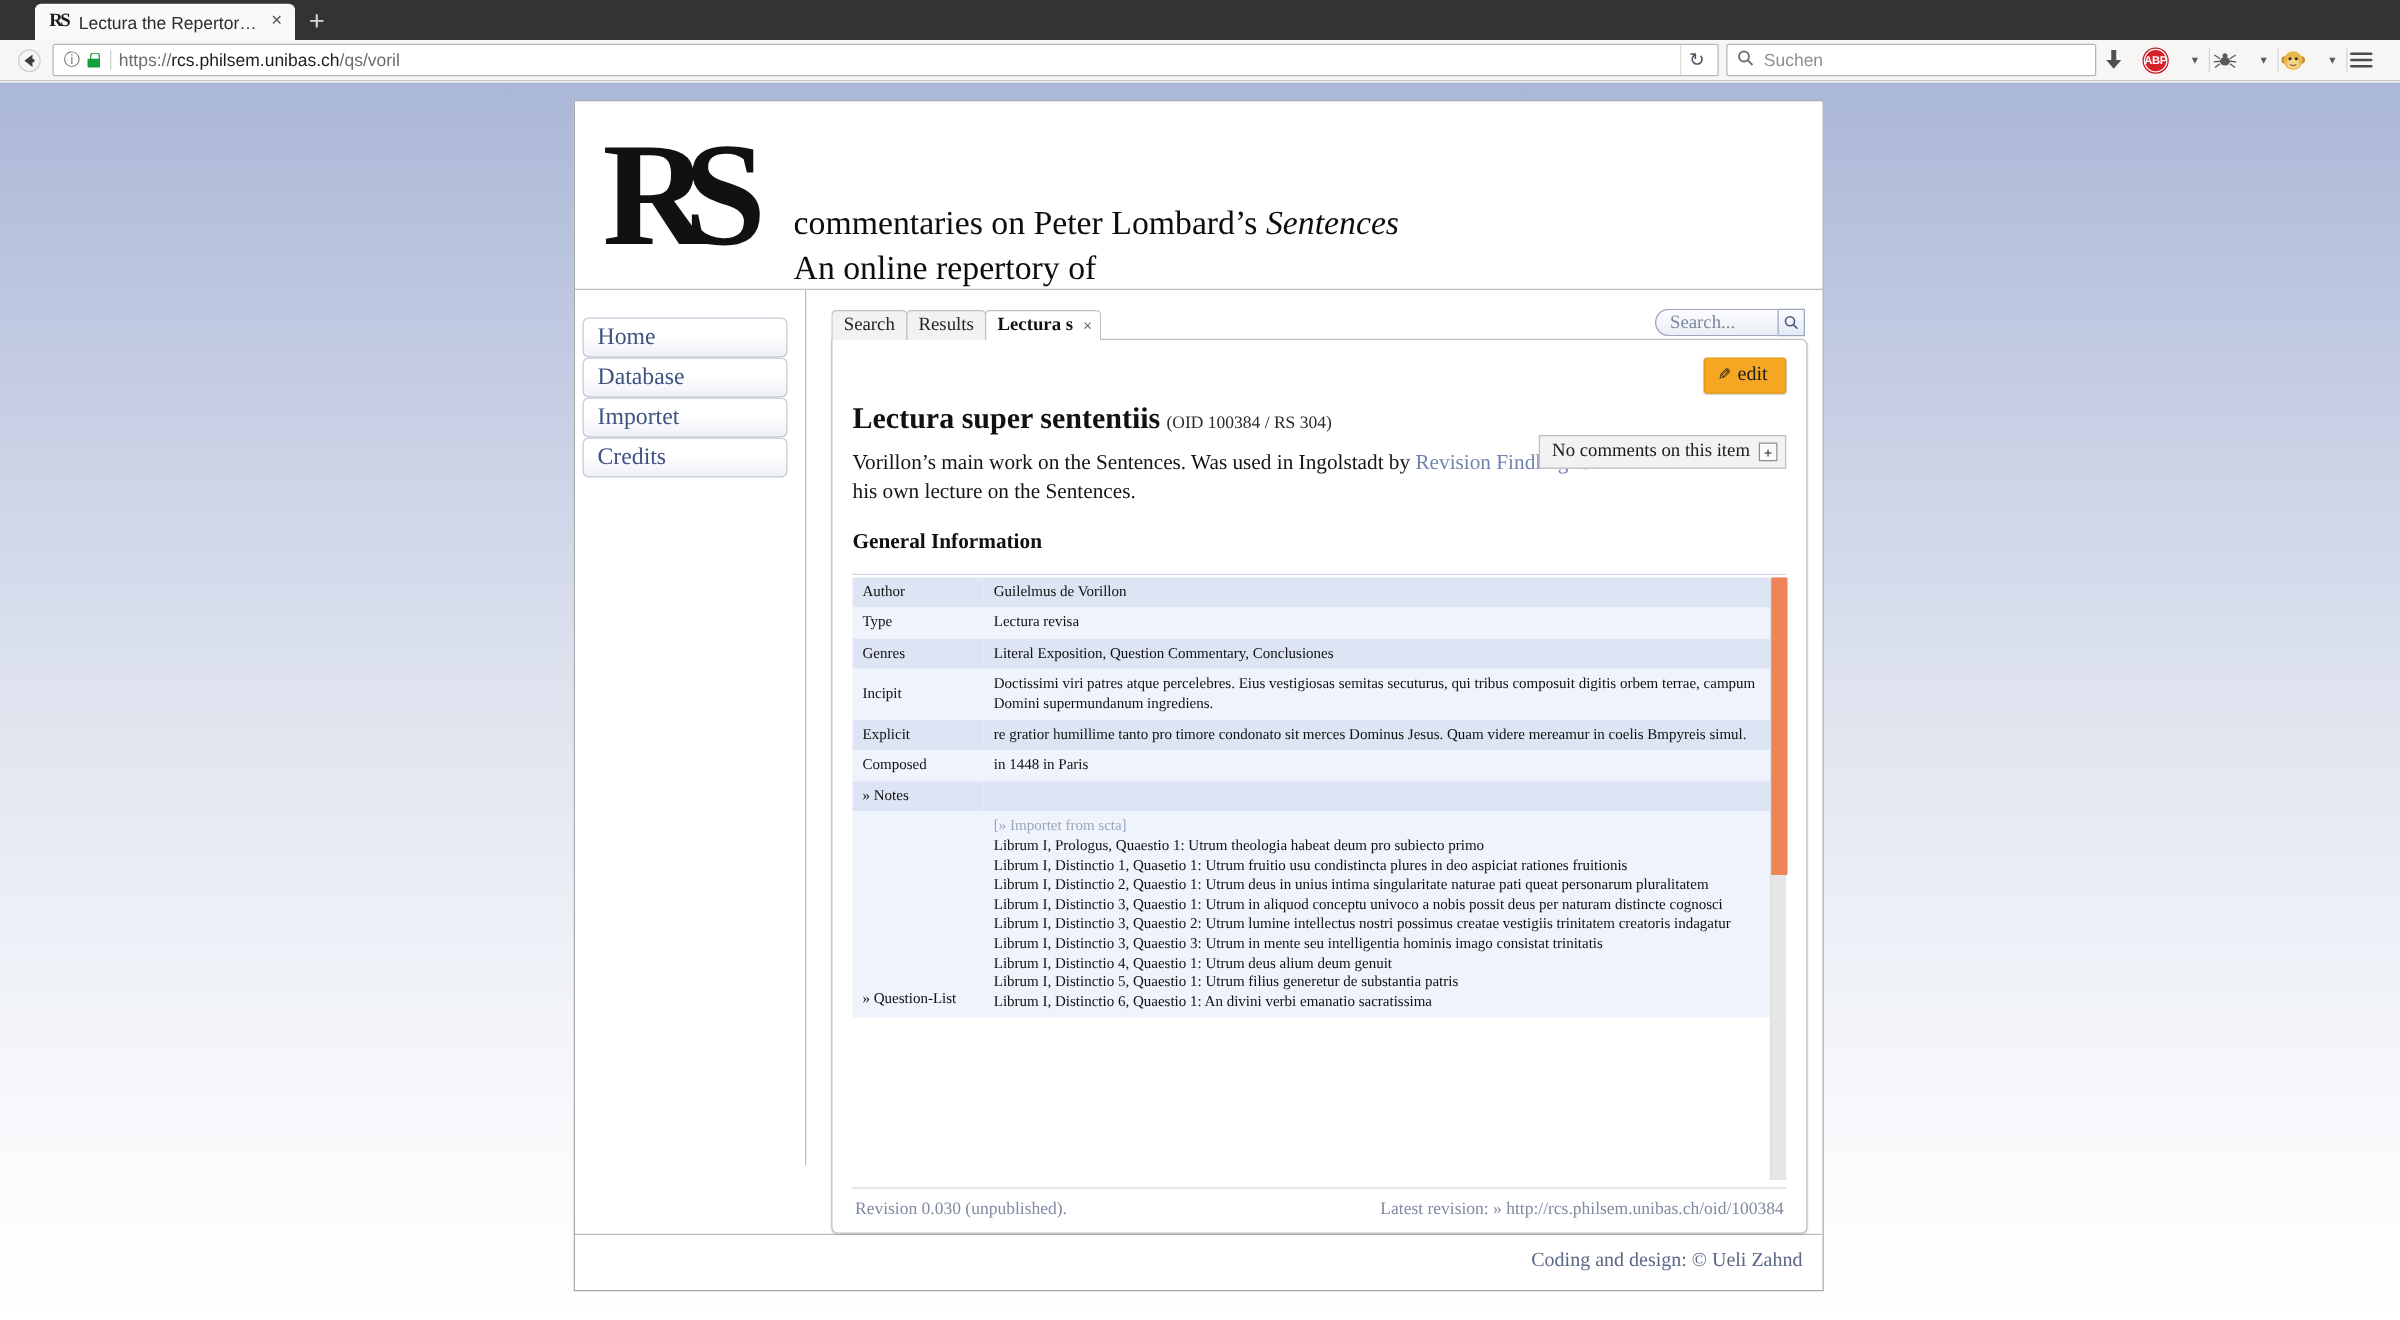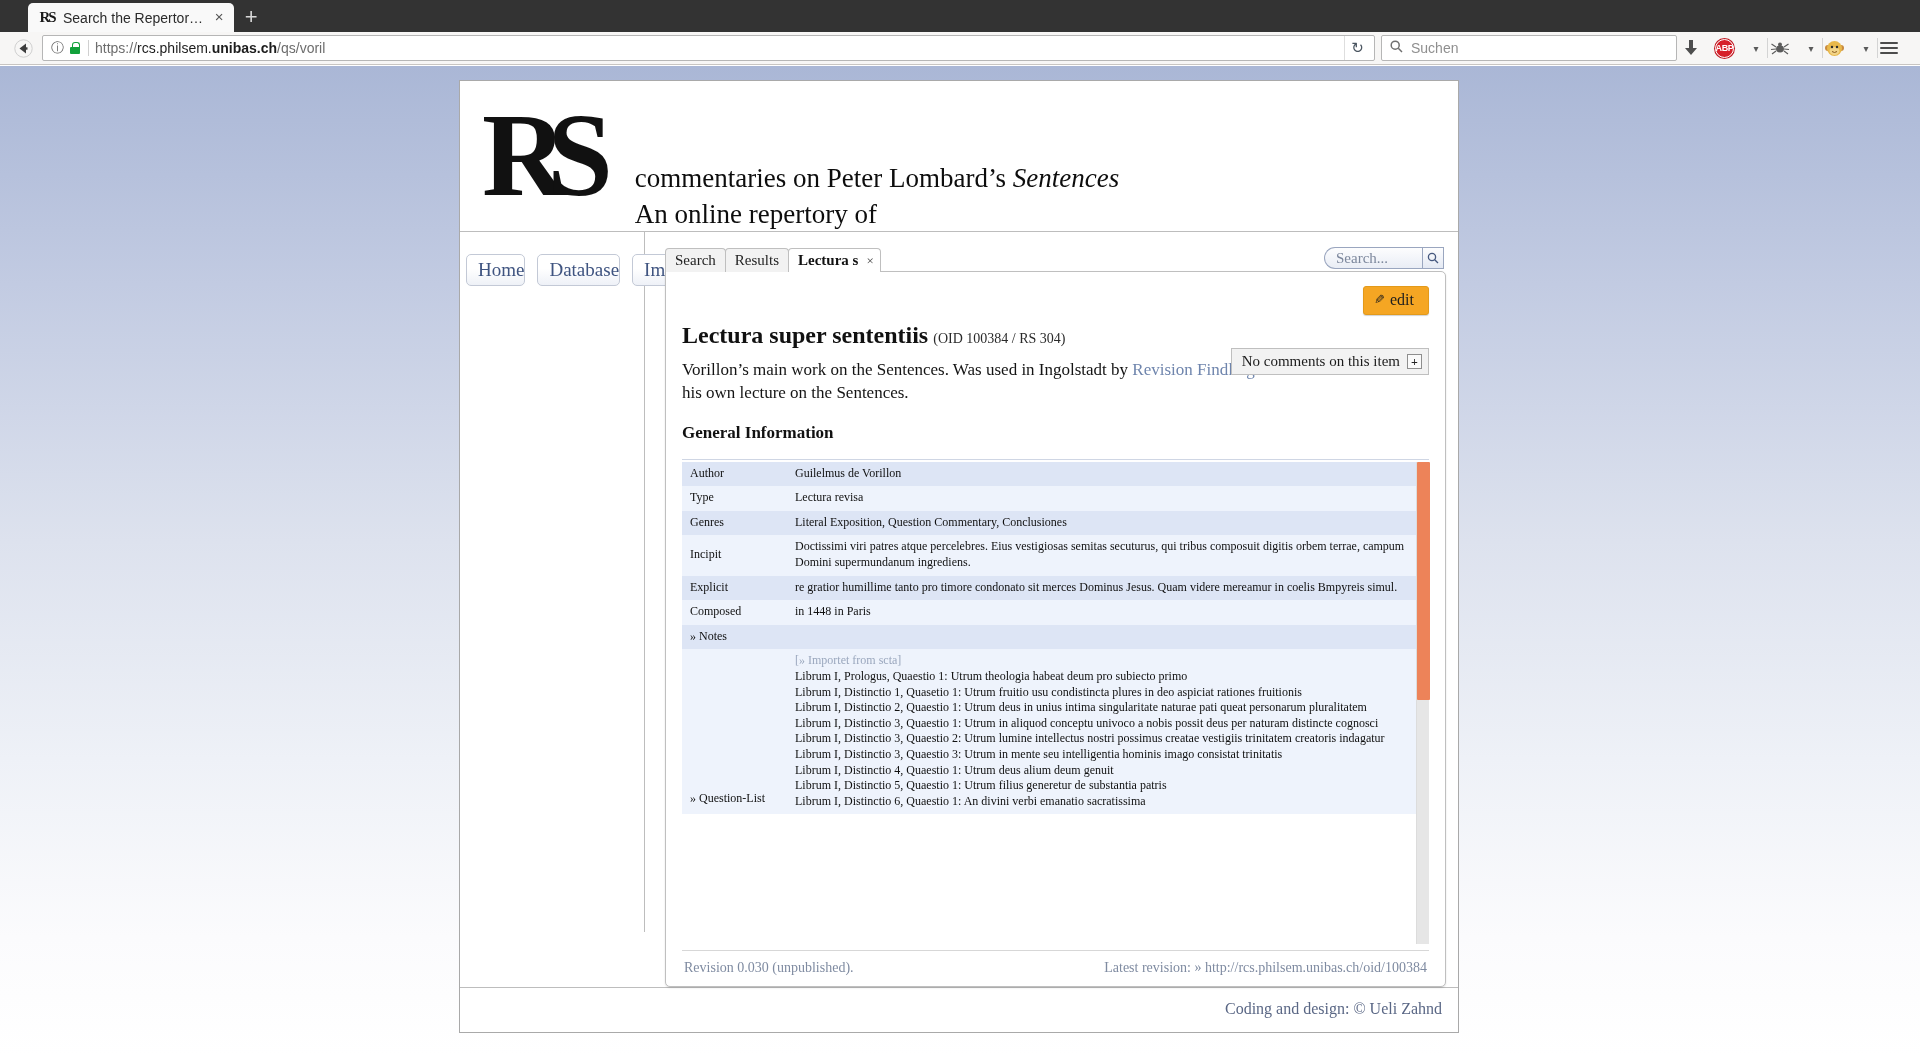--- a/index.html
+++ b/index.html
@@ -67,21 +67,21 @@
   }
   .url-lock:after {
     content:""; position:absolute; left:2px; top:0; width:6px;height:7px;
     border:1.6px solid #12a13b; border-bottom:none; border-radius:3px 3px 0 0;
   }
   .url-sep { width:1px; height:16px; background:#d0d0d0; margin: 0 6px 0 2px; }
   .url-text {
     flex:1 1 auto; font-size: 14px; color: #6d6d6d; white-space: nowrap;
     overflow: hidden;
   }
-  .url-text b { color: #1d1d1d; font-weight: 700; }
+  .url-text b { color: #1d1d1d; font-weight: 400; }
   .url-text .dom { color:#1d1d1d; }
   .url-reload {
     width: 26px; height: 24px; display:flex; align-items:center;
     justify-content:center; color:#4a5560; font-size: 15px;
     border-left: 1px solid #dedede;
   }
   .searchbar {
     width: 296px; height: 26px; background:#fff;
     border:1px solid #b6b6b6; border-radius:2px;
     display:flex; align-items:center; padding: 0 8px; gap: 8px;
@@ -146,21 +146,21 @@
   }
   .searchfield .lab { color:#7c879c; }
 
   .site-divider { border-top: 1px solid #bdbdbd; }
 
   .site-body { display:flex; align-items:flex-start; padding: 0; min-height: 660px; }
 
   .leftnav {
     width: 185px; flex: 0 0 185px; padding: 22px 14px 0 6px;
     border-right: 1px solid #bdbdbd; min-height: 700px;
-    display:flex; flex-direction:row; gap: 12px;
+    display:flex; flex-direction:column; 
   }
   .navitem {
     height: 32px; border:1px solid #c3c9d6; border-radius: 5px;
     background: linear-gradient(to bottom,#ffffff 0%,#ffffff 45%,#eef1f7 100%);
     display:flex; align-items:center; padding-left: 11px;
     font-family:"Liberation Serif", serif; font-size: 19px; color:#3f5480;
   }
 
   .content { flex: 1 1 auto; padding: 14px 12px 0 20px; position:relative; }
 
@@ -262,21 +262,21 @@
   }
 </style>
 </head>
 <body>
 
 <div class="browser">
 
   <div class="tabstrip">
     <div class="btab">
       <span class="btab-fav">RS</span>
-      <span class="btab-title">Search the Repertor…</span>
+      <span class="btab-title">Lectura the Repertor…</span>
       <span class="btab-close">×</span>
     </div>
     <div class="newtab">+</div>
   </div>
 
   <div class="navbar">
     <div class="navbtn">
       <svg width="19" height="19" viewBox="0 0 19 19" aria-hidden="true">
         <circle cx="9.5" cy="9.5" r="8.7" fill="none" stroke="#cfcfcf" stroke-width="1"></circle>
         <path d="M12 4.5 L5.5 9.5 L12 14.5 Z" fill="#3d3d3d"></path>

